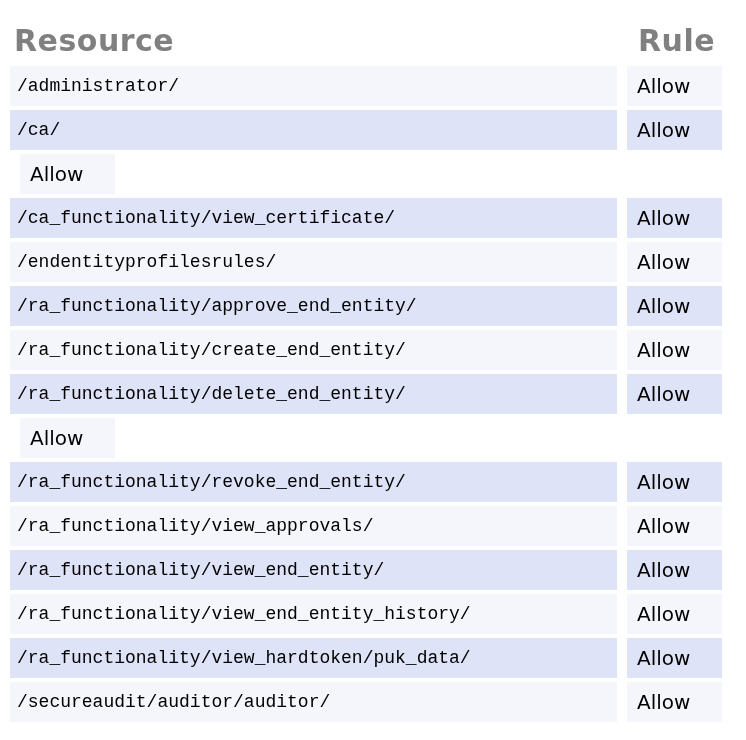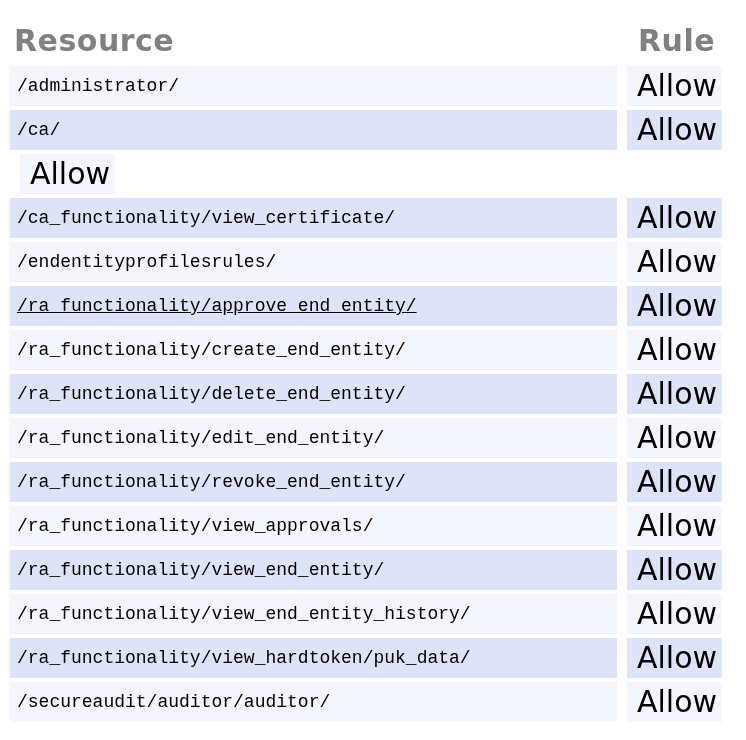--- a/index.html
+++ b/index.html
@@ -59,21 +59,21 @@
     padding-left: 7px;
     font-family: "Liberation Mono", monospace;
     font-size: 18px;
     color: var(--resource-text);
   }
   .td-rule {
     width: 95px;
     margin-left: 10px;
     padding-left: 10px;
     font-family: "DejaVu Sans", "Liberation Sans", sans-serif;
-    font-size: 30px;
+    font-size: 20px;
     color: var(--rule-text);
   }
 </style>
 </head>
 <body>
 
 <div class="tbl">
   <div class="thead">
     <div class="th-resource">Resource</div>
     <div class="th-rule">Rule</div>
@@ -92,33 +92,32 @@
       </div>
       <div class="tr">
         <div class="td td-resource" style="background: var(--row-dark);">/ca_functionality/view_certificate/</div>
         <div class="td td-rule" style="background: var(--row-dark);">Allow</div>
       </div>
       <div class="tr">
         <div class="td td-resource" style="background: var(--row-light);">/endentityprofilesrules/</div>
         <div class="td td-rule" style="background: var(--row-light);">Allow</div>
       </div>
       <div class="tr">
-        <div class="td td-resource" style="background: var(--row-dark); text-decoration: underline;">/ra_functionality/approve_end_entity/</div>
+        <div class="td td-resource" style="background: var(--row-dark);">/ra_functionality/approve_end_entity/</div>
         <div class="td td-rule" style="background: var(--row-dark);">Allow</div>
       </div>
       <div class="tr">
         <div class="td td-resource" style="background: var(--row-light);">/ra_functionality/create_end_entity/</div>
         <div class="td td-rule" style="background: var(--row-light);">Allow</div>
       </div>
       <div class="tr">
         <div class="td td-resource" style="background: var(--row-dark);">/ra_functionality/delete_end_entity/</div>
         <div class="td td-rule" style="background: var(--row-dark);">Allow</div>
       </div>
       <div class="tr">
-        <div class="td td-resource" style="background: var(--row-light);">/ra_functionality/edit_end_entity/</div>
         <div class="td td-rule" style="background: var(--row-light);">Allow</div>
       </div>
       <div class="tr">
         <div class="td td-resource" style="background: var(--row-dark);">/ra_functionality/revoke_end_entity/</div>
         <div class="td td-rule" style="background: var(--row-dark);">Allow</div>
       </div>
       <div class="tr">
         <div class="td td-resource" style="background: var(--row-light);">/ra_functionality/view_approvals/</div>
         <div class="td td-rule" style="background: var(--row-light);">Allow</div>
       </div>

